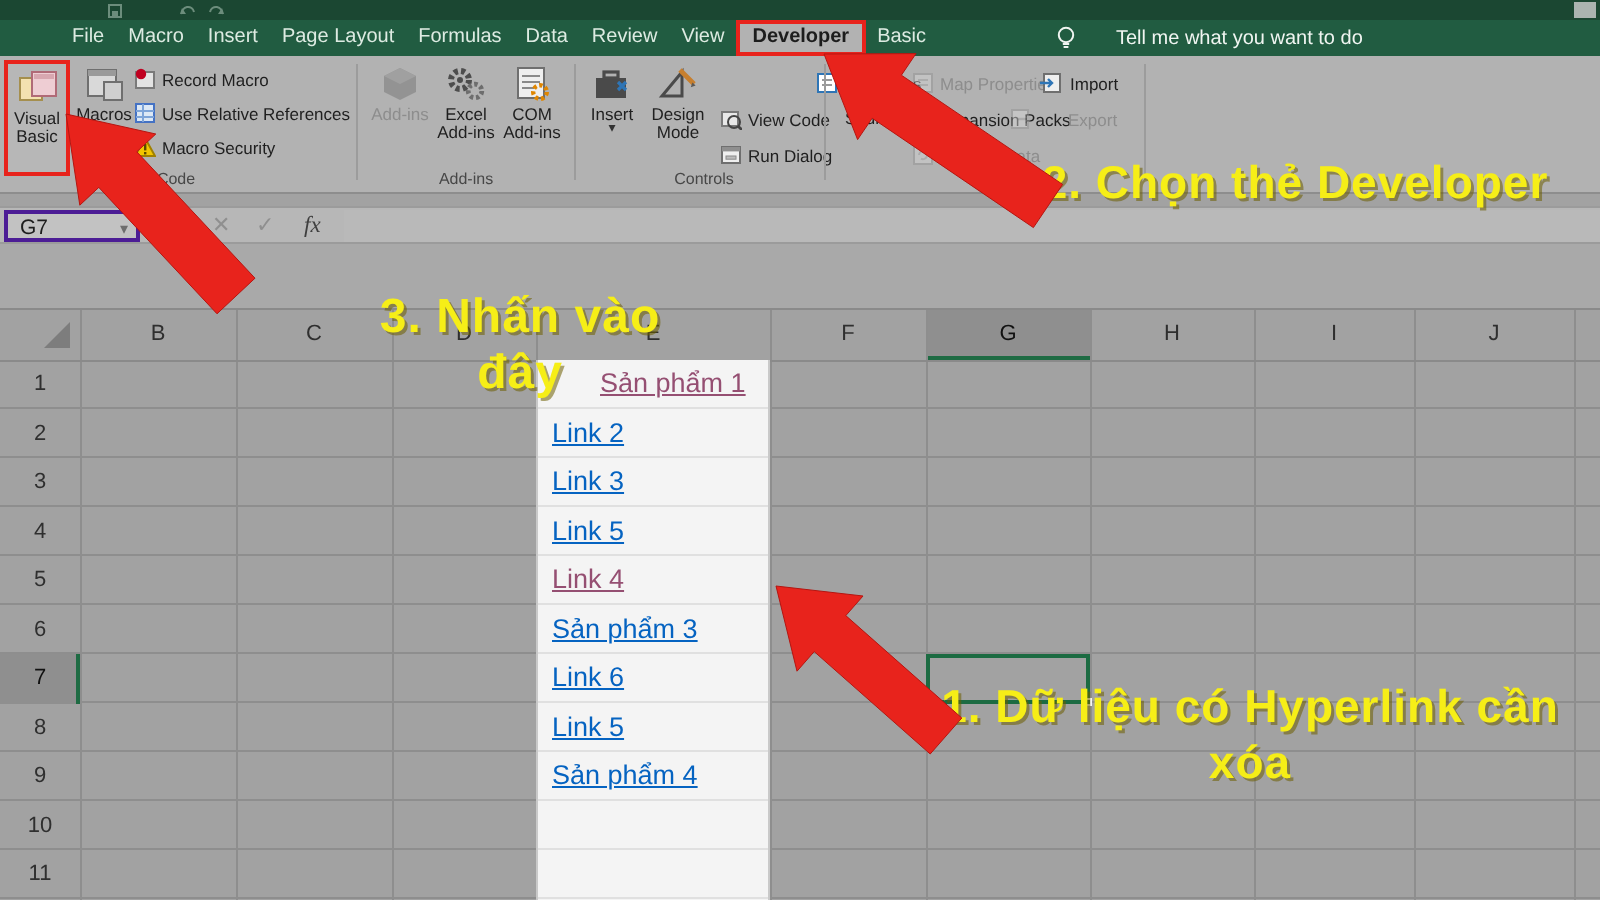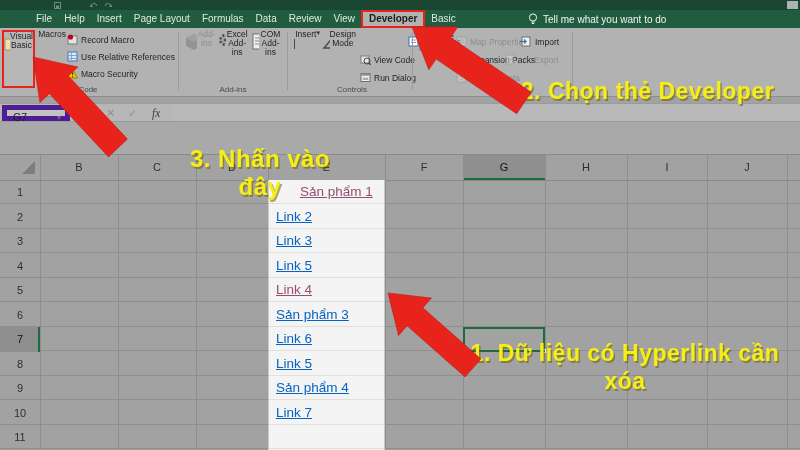--- a/index.html
+++ b/index.html
@@ -10,41 +10,41 @@
   
   #titlebar { position:absolute; left:0; top:0; width:800px; height:10px; background:#1b4732; }
   .qat-ic { position:absolute; top:2px; opacity:.45; }
   #win-btn { position:absolute; right:2px; top:1px; width:11px; height:8px; background:#cfcfcf; opacity:.8; }
 
   
   #tabbar { position:absolute; left:0; top:10px; width:800px; height:18px; background:#215c41;
             display:flex; align-items:stretch; padding-left:30px; color:#ddebe2; font-size:10px; }
   .tab { padding:0 6px; line-height:18px; white-space:nowrap; cursor:default; }
   .tab.active { background:#b2b2b2; color:#1d1d1d; border:2px solid #e8231c; line-height:14px; font-weight:bold; }
-  #tellme { position:absolute; left:528px; top:10px; height:18px; display:flex; align-items:center; gap:5px;
+  #tellme { position:absolute; left:528px; top:10px; height:18px; display:flex; align-items:center; gap:20px;
             color:#f0f5f1; font-size:10px; white-space:nowrap; }
 
   
   #ribbon { position:absolute; left:0; top:28px; width:800px; height:69px; background:#b2b2b2; border-bottom:1px solid #8d8d8d; }
   .gdiv { position:absolute; top:4px; width:1px; height:58px; background:#9c9c9c; }
   .grouplabel { position:absolute; bottom:2px; font-size:8px; color:#474747; text-align:center; }
-  .bigbtn { position:absolute; top:2px; height:58px; display:flex; flex-direction:row; align-items:flex-start;
+  .bigbtn { position:absolute; top:2px; height:58px; display:flex; flex-direction:column; align-items:center;
             font-size:8.5px; line-height:9px; color:#1f1f1f; text-align:center; }
   .bigbtn .ic { margin:3px 0 2px; }
   .smitem { position:absolute; display:flex; align-items:center; gap:3px; font-size:8.5px; color:#1f1f1f; white-space:nowrap; }
   .disabled { color:#8d8d8d !important; }
   .disabled svg { opacity:.45; }
   #vb-btn { border:2px solid #e8231c; background:#b7b7b7; }
   .caret { font-size:7px; color:#333; line-height:6px; }
 
   
   #fbar { position:absolute; left:0; top:103px; width:800px; height:19px; background:#b7b7b7;
           border-top:1px solid #9b9b9b; border-bottom:1px solid #9b9b9b; }
   #namebox { position:absolute; left:2px; top:1px; width:68px; height:16px; background:#c2c2c2;
-             border:5px solid #4c1d95; font-size:10.5px; color:#1d1d1d; line-height:14px; padding-left:6px; }
+             border:2px solid #4c1d95; font-size:10.5px; color:#1d1d1d; line-height:14px; padding-left:6px; }
   #namebox .dd { position:absolute; right:4px; top:0; color:#6d6d6d; font-size:8px; line-height:15px; }
   .fbtn { position:absolute; top:1px; font-size:11px; line-height:17px; color:#8f8f8f; }
   #fx { color:#3f3f3f; font-family:"Liberation Serif", serif; font-style:italic; font-size:11.5px; }
   #fdiv { position:absolute; left:95px; top:2px; width:1px; height:14px; background:#9b9b9b; }
   #finput { position:absolute; left:172px; top:1px; right:0; height:16px; background:#b9b9b9; }
 
   #band { position:absolute; left:0; top:122px; width:800px; height:32px; background:#a9a9a9; }
 
   
   #sheet { position:absolute; left:0; top:154px; width:800px; height:296px; background:#a2a2a2; }
@@ -98,21 +98,21 @@
       </svg>
     <svg class="qat-ic" style="left:104px" width="8" height="7">
         <path d="M7,5 A3,3 0 0 0 1,4" fill="none" stroke="#cfe3d6"></path>
         <path d="M8,5 L5,5 L7,2 Z" fill="#cfe3d6"></path>
       </svg>
     <div id="win-btn"></div>
   </div>
 
   <div id="tabbar">
     <div class="tab">File</div>
-    <div class="tab">Help</div>
+    <div class="tab">Macro</div>
     <div class="tab">Insert</div>
     <div class="tab">Page Layout</div>
     <div class="tab">Formulas</div>
     <div class="tab">Data</div>
     <div class="tab">Review</div>
     <div class="tab">View</div>
     <div class="tab active">Developer</div>
     <div class="tab">Basic</div>
   </div>
   <div id="tellme">
@@ -342,21 +342,20 @@
     <div id="ecol">
       <div class="ecell" style="color: rgb(149, 79, 114); margin-left: 24px;">Sản phẩm 1</div>
       <div class="ecell" style="color: rgb(5, 99, 193);">Link 2</div>
       <div class="ecell" style="color: rgb(5, 99, 193);">Link 3</div>
       <div class="ecell" style="color: rgb(5, 99, 193);">Link 5</div>
       <div class="ecell" style="color: rgb(149, 79, 114);">Link 4</div>
       <div class="ecell" style="color: rgb(5, 99, 193);">Sản phẩm 3</div>
       <div class="ecell" style="color: rgb(5, 99, 193);">Link 6</div>
       <div class="ecell" style="color: rgb(5, 99, 193);">Link 5</div>
       <div class="ecell" style="color: rgb(5, 99, 193);">Sản phẩm 4</div>
-      <div class="ecell" style="color: rgb(5, 99, 193);">Link 7</div>
     </div>
 
     <div id="selcell">
         <div class="fh"></div>
       </div>
   </div>
 
   <div class="note" id="note2"><span>2. Chọn thẻ Developer</span></div>
   <div class="note" id="note3"><span>3. Nhấn vào</span><br><span>đây</span></div>
   <div class="note" id="note1"><span>1. Dữ liệu có Hyperlink cần</span><br><span>xóa</span></div>

